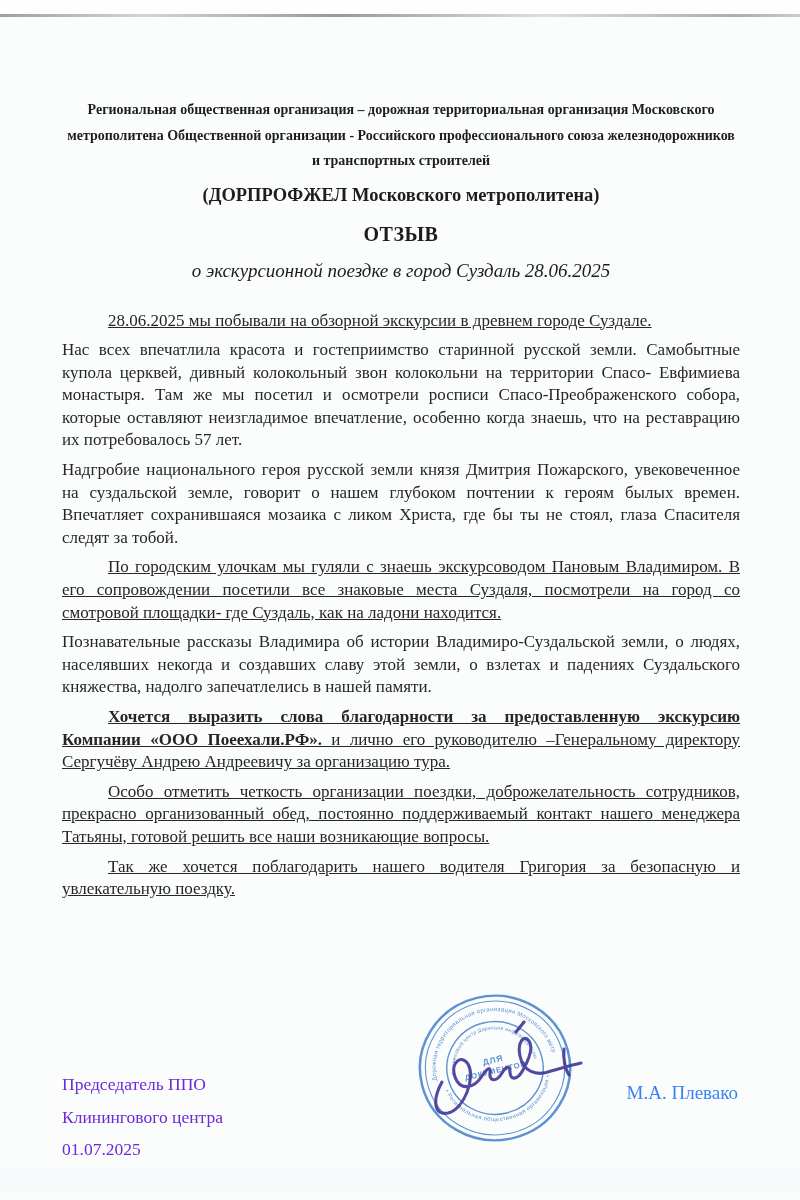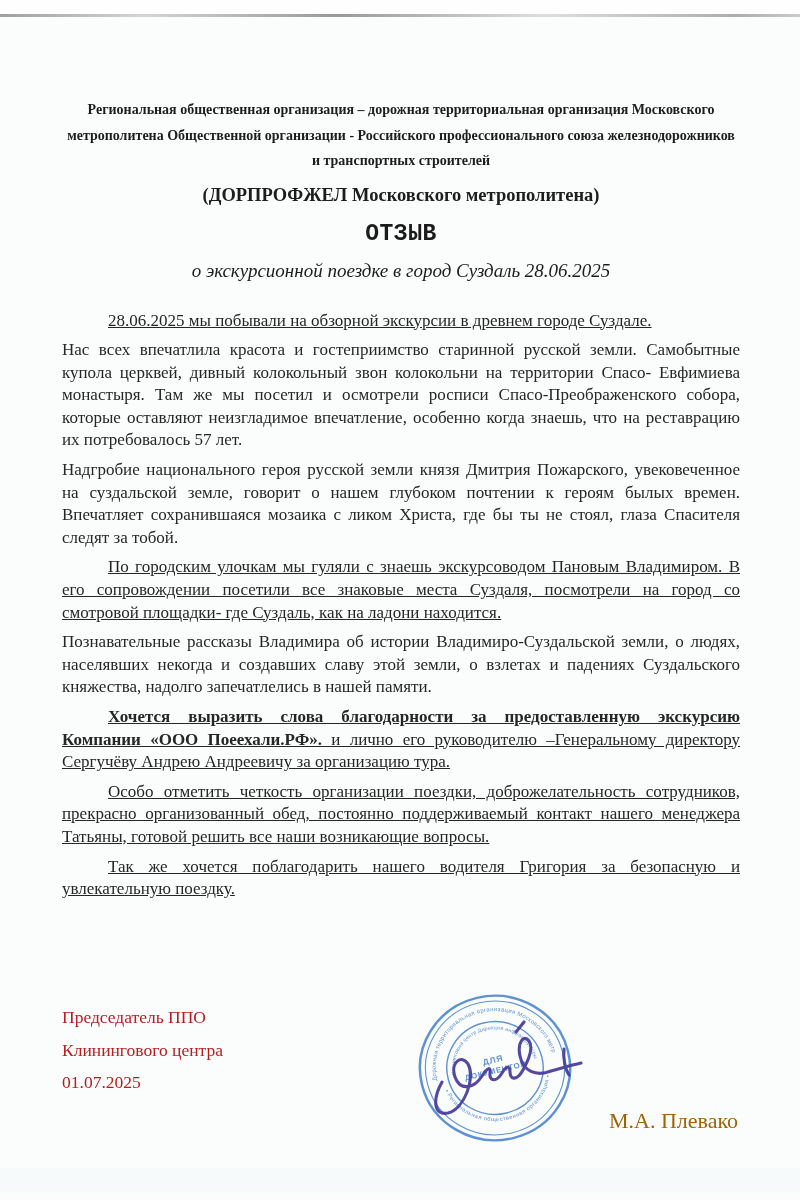--- a/index.html
+++ b/index.html
@@ -16,30 +16,30 @@
     background:linear-gradient(90deg,#8e8e8e,#cdcdcd 18%,#878787 42%,#d8d8d8 68%,#9f9f9f 92%,#c2c2c2);
     opacity:.85;
   }
   .scan-bottom-band{position:absolute;left:0;right:0;top:1168px;height:24px;background:#f3f8f9;opacity:.55;}
 
   .content{position:absolute;left:62px;width:678px;top:97px;}
   .org-name{
     font-weight:bold;font-size:14px;line-height:25.5px;text-align:center;color:#1d1d1d;
   }
   .org-short{font-weight:bold;font-size:18.5px;line-height:24px;text-align:center;margin-top:9px;color:#1d1d1d;}
-  .doc-title{font-weight:bold;font-size:23px;line-height:28px;text-align:center;margin-top:13px;letter-spacing:.5px;color:#1b1b1b;font-family:Liberation Mono, monospace;}
+  .doc-title{font-weight:bold;font-size:20px;line-height:28px;text-align:center;margin-top:13px;letter-spacing:.5px;color:#1b1b1b;}
   .doc-subtitle{font-weight:normal;font-style:italic;font-size:19px;line-height:24px;text-align:center;margin-top:11px;color:#1d1d1d;}
 
   .bodytext{margin-top:27px;font-size:17px;line-height:22.6px;text-align:justify;color:#262626;}
   .bodytext p{margin:0 0 7px 0;}
   .bodytext p.indent{text-indent:46px;text-decoration:underline;}
   .bold-run{font-weight:bold;}
 
-  .sig-left{position:absolute;left:62px;top:1001px;font-size:17.5px;line-height:32.5px;color:#b91c1c;}
-  .sig-name{position:absolute;right:62px;top:1108px;font-size:22px;color:#a16207;}
+  .sig-left{position:absolute;left:62px;top:1068px;font-size:17.5px;line-height:32.5px;color:#6d28d9;}
+  .sig-name{position:absolute;right:62px;top:1082px;font-size:19px;color:#3b82f6;}
 
   .stamp-wrap{position:absolute;left:416px;top:992px;width:158px;height:152px;opacity:.9;}
   .autograph-wrap{position:absolute;left:424px;top:1016px;width:168px;height:115px;}
 
   .stamp-ring-text{font-family:"Liberation Sans","DejaVu Sans",sans-serif;}
   .stamp-center-text{
     font-family:"Liberation Sans","DejaVu Sans",sans-serif;
     font-weight:bold;letter-spacing:1px;
   }
 </style>

